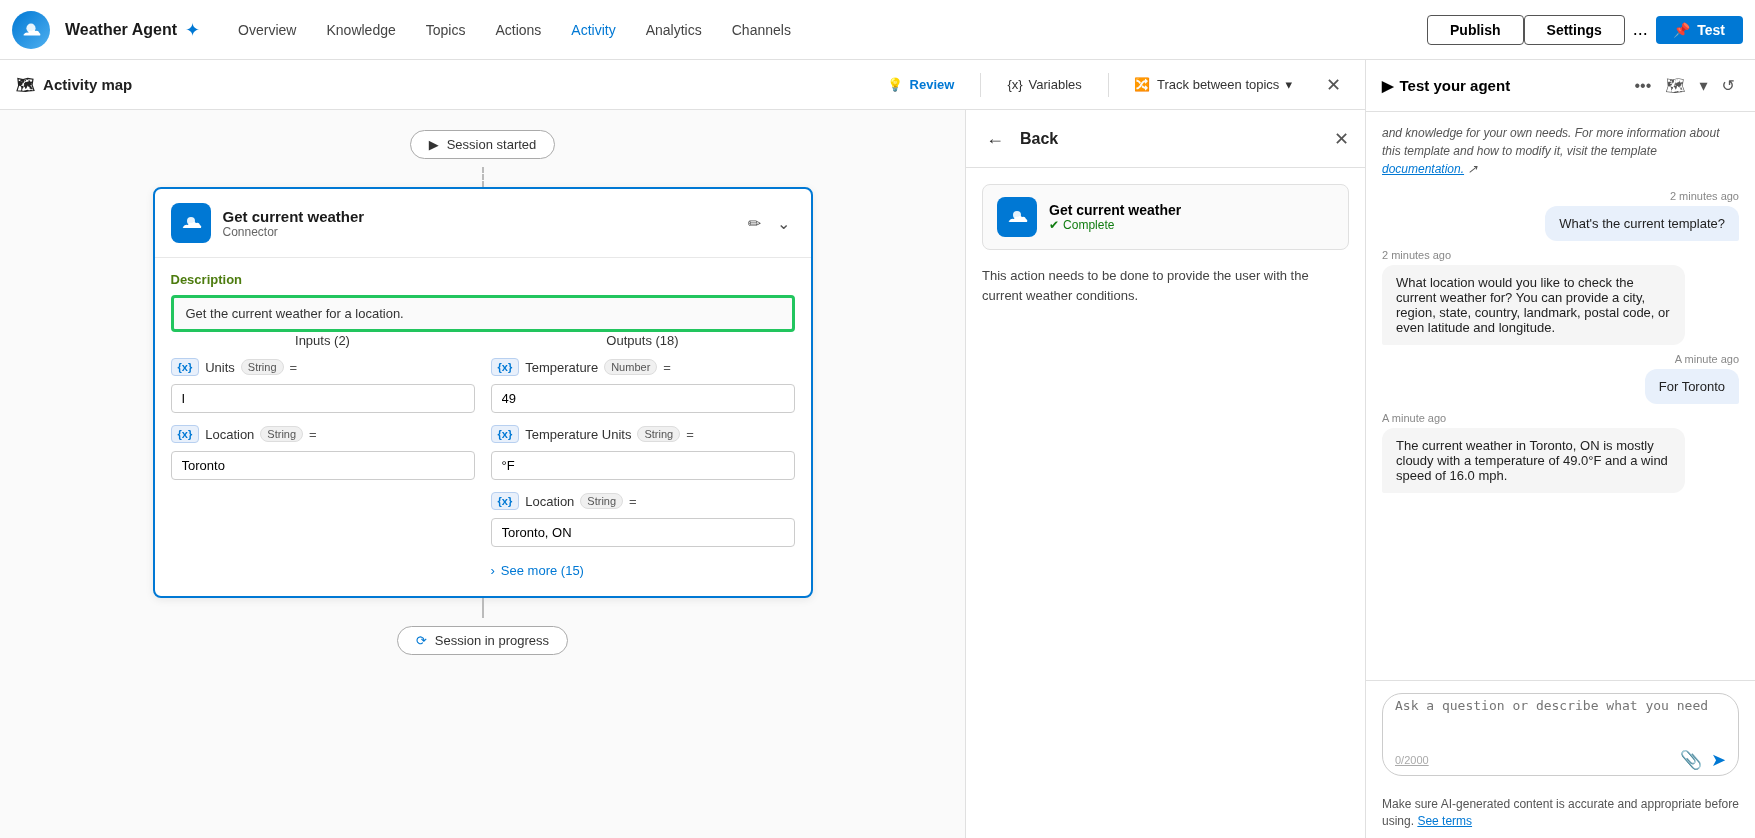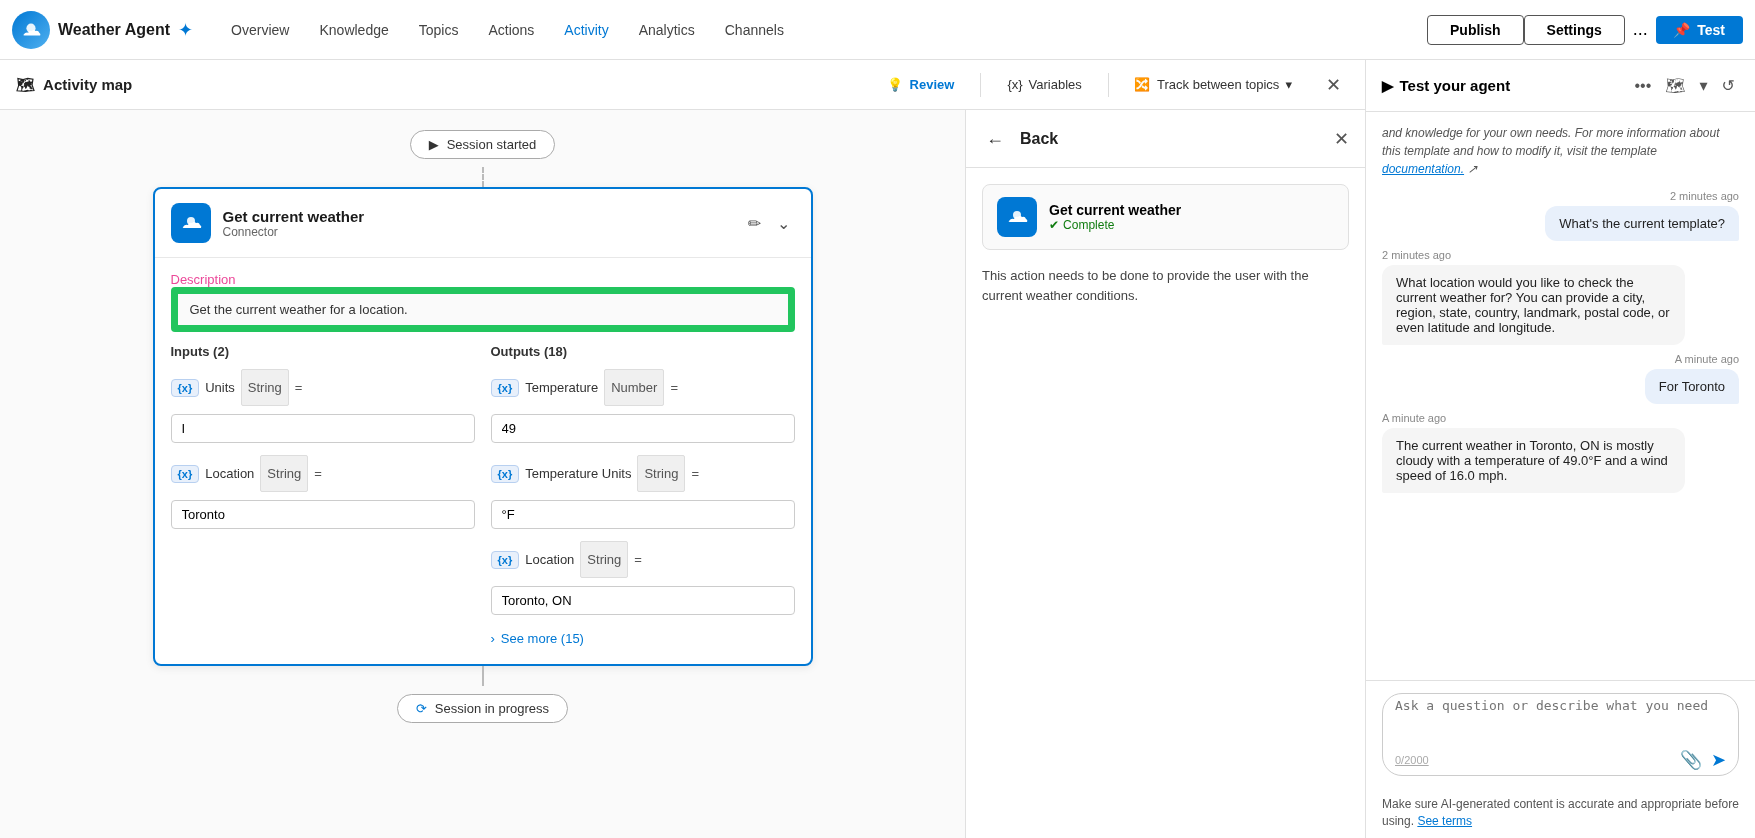--- a/index.html
+++ b/index.html
@@ -13,21 +13,21 @@
     }
     .app-logo {
       display: flex; align-items: center; gap: 8px; margin-right: 16px;
     }
     .logo-circle {
       width: 38px; height: 38px; border-radius: 50%;
       background: linear-gradient(135deg, #0078d4, #50b0f0);
       display: flex; align-items: center; justify-content: center;
     }
     .logo-circle svg { width: 22px; height: 22px; }
-    .app-title { font-weight: 700; font-size: 16px; color: #1a1a1a; }
+    .app-title { font-weight: 700; font-size: 16px; color: #1a1a1a; margin-left: 7px; }
     .nav-spark { font-size: 18px; color: #0078d4; cursor: pointer; }
     .nav-links { display: flex; align-items: center; gap: 2px; flex: 1; }
     .nav-link {
       padding: 8px 14px; color: #444; cursor: pointer; border-radius: 4px;
       font-size: 14px;
     }
     .nav-link.active { color: #0078d4; font-weight: 400; }
     .top-nav-actions { display: flex; align-items: center; margin-left: auto; }
     .btn-publish {
       border: 1.5px solid #555; background: #fff; padding: 6px 22px;
@@ -114,40 +114,40 @@
       margin-right: 12px; flex-shrink: 0;
     }
     .card-icon svg { width: 24px; height: 24px; }
     .card-title-group { flex: 1; }
     .card-title { font-weight: 700; font-size: 15px; color: #1a1a1a; }
     .card-subtitle { font-size: 12px; color: #666; }
     .card-actions { display: flex; gap: 8px; align-items: center; margin-left: auto; }
     .card-action-btn { background: none; border: none; cursor: pointer; color: #555; font-size: 16px; padding: 4px; }
 
     .card-body { padding: 14px 16px; }
-    .desc-label { font-weight: 400; font-size: 13px; color: #ec4899; }
+    .desc-label { font-weight: 700; font-size: 13px; color: #4d7c0f; margin-bottom: 8px; }
     .desc-text {
-      border: 7px solid #22c55e; border-radius: 4px; padding: 8px 12px;
-      font-size: 13px; color: #333; background: #fafafa; margin-bottom: 12px;
+      border: 3px solid #22c55e; border-radius: 4px; padding: 8px 12px;
+      font-size: 13px; color: #333; background: #fafafa; margin-bottom: 1px;
     }
 
     .io-grid { display: grid; grid-template-columns: 1fr 1fr; gap: 16px; }
-    .io-section-title { font-weight: 700; font-size: 13px; color: #333; margin-bottom: 10px; }
+    .io-section-title { font-weight: 400; font-size: 13px; color: #333; margin-bottom: 10px; text-align: center; }
 
     .var-row {
       display: flex; align-items: center; gap: 6px; margin-bottom: 8px;
     }
     .var-badge {
       background: #e8f0fb; color: #0078d4; border: 1px solid #b8d0f0;
       border-radius: 4px; padding: 2px 6px; font-size: 11px; font-weight: 600;
     }
     .var-label { font-size: 13px; color: #333; font-weight: 500; }
     .type-badge {
       background: #f0f0f0; color: #555; border: 1px solid #ddd;
-      border-radius: 2px; padding: 10px 6px; font-size: 13px;
+      border-radius: 8px; padding: 1px 6px; font-size: 11px;
     }
     .eq-sign { font-size: 13px; color: #555; }
     .var-input {
       border: 1px solid #ccc; border-radius: 4px; padding: 6px 10px;
       font-size: 13px; width: 100%; background: #fff;
     }
 
     .see-more {
       display: flex; align-items: center; gap: 6px;
       font-size: 13px; color: #0078d4; cursor: pointer; padding: 4px 0;

